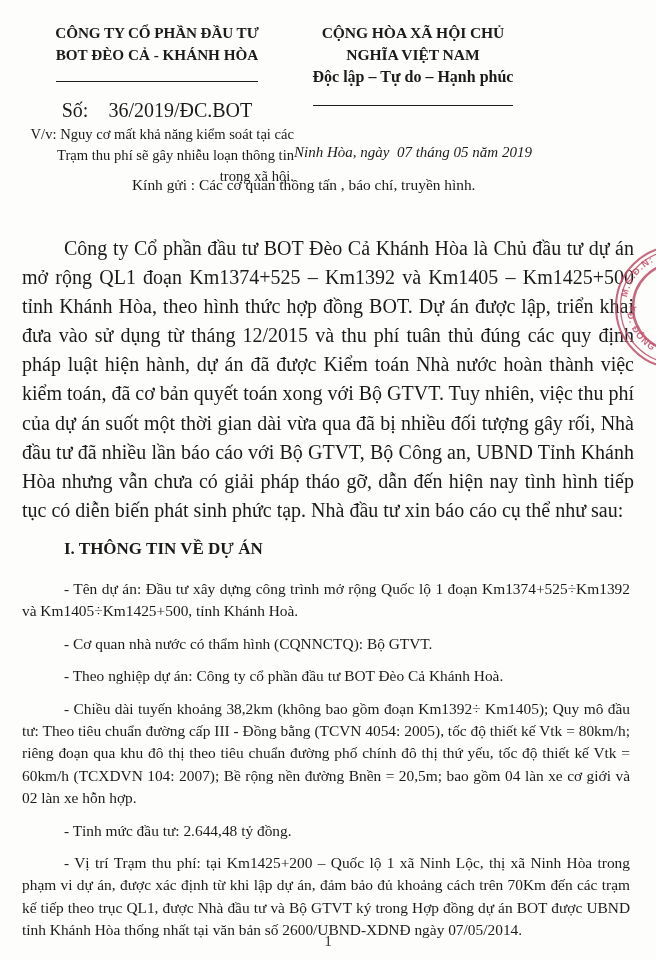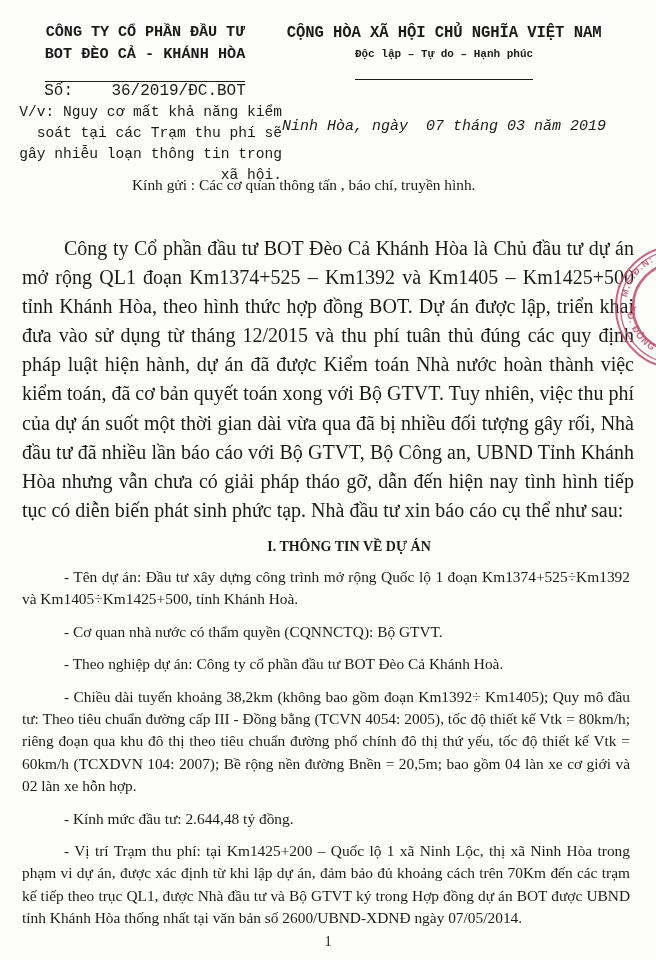--- a/index.html
+++ b/index.html
@@ -15,25 +15,24 @@
     overflow: hidden;
     font-family: "Liberation Serif", "DejaVu Serif", serif;
     color: #1b1b1b;
     box-sizing: border-box;
   }
 
   
   .header {
     position: absolute;
     top: 22px;
-    left: 0;
+    left: 12px;
     width: 520px;
     display: flex;
     align-items: flex-start;
-    font-family: Liberation Mono, monospace;
   }
   .header-left {
     width: 282px;
     flex: 0 0 282px;
     text-align: center;
     padding-left: 8px;
     box-sizing: border-box;
   }
   .header-right {
     flex: 1 1 auto;
@@ -49,24 +48,25 @@
   }
   .nation-name { font-size: 15.6px; text-align: center; }
   .org-name-2, .motto {
     font-weight: bold;
     font-size: 15.2px;
     line-height: 1.42;
     display: inline-block;
     border-bottom: 1.3px solid #1b1b1b;
     padding-bottom: 16px;
   }
-  .motto { font-size: 11px; }
+  .motto { font-size: 16px; }
 
   .doc-no {
-    font-size: 16px;
+    margin-top: 17px;
+    font-size: 20px;
     white-space: pre;
   }
   .vv-block {
     margin-top: 2px;
     font-size: 14.6px;
     line-height: 1.44;
     text-align: right;
     padding-left: 4px;
   }
   .place-date {
@@ -90,25 +90,24 @@
   }
   p.para {
     margin: 0 0 9px 0;
     font-size: 20px;
     line-height: 1.455;
     text-align: justify;
     text-indent: 42px;
     hyphens: none;
   }
   .section-title {
-    margin: 14px 0 11px 0;
-    font-size: 14px;
+    margin: 14px 0 19px 0;
+    font-size: 17px;
     font-weight: bold;
     padding-left: 42px;
-    text-align: center;
   }
   .item {
     margin: 0 4px 10px 0;
     font-size: 15.4px;
     line-height: 1.455;
     text-align: justify;
     text-indent: 42px;
   }
 
   
@@ -143,38 +142,38 @@
     <div class="header-left">
       <div class="org-name">CÔNG TY CỔ PHẦN ĐẦU TƯ</div>
       <div class="org-name-2">BOT ĐÈO CẢ - KHÁNH HÒA</div>
       <div class="doc-no">Số:    36/2019/ĐC.BOT</div>
       <div class="vv-block">V/v: Nguy cơ mất khả năng kiểm soát tại các Trạm thu phí sẽ gây nhiễu loạn thông tin trong xã hội.</div>
     </div>
 
     <div class="header-right">
       <div class="nation-name">CỘNG HÒA XÃ HỘI CHỦ NGHĨA VIỆT NAM</div>
       <div class="motto">Độc lập – Tự do – Hạnh phúc</div>
-      <div class="place-date">Ninh Hòa, ngày  07 tháng 03 năm 2019</div>
+      <div class="place-date">Ninh Hòa, ngày  07 tháng 05 năm 2019</div>
     </div>
 
   </div>
 
   <div class="body">
 
     <div class="recipient">Kính gửi : Các cơ quan thông tấn , báo chí, truyền hình.</div>
 
     <p class="para">Công ty Cổ phần đầu tư BOT Đèo Cả Khánh Hòa là Chủ đầu tư dự án mở rộng QL1 đoạn Km1374+525 – Km1392 và Km1405 – Km1425+500 tỉnh Khánh Hòa, theo hình thức hợp đồng BOT. Dự án được lập, triển khai đưa vào sử dụng từ tháng 12/2015 và thu phí tuân thủ đúng các quy định pháp luật hiện hành, dự án đã được Kiểm toán Nhà nước hoàn thành việc kiểm toán, đã cơ bản quyết toán xong với Bộ GTVT. Tuy nhiên, việc thu phí của dự án suốt một thời gian dài vừa qua đã bị nhiều đối tượng gây rối, Nhà đầu tư đã nhiều lần báo cáo với Bộ GTVT, Bộ Công an, UBND Tỉnh Khánh Hòa nhưng vẫn chưa có giải pháp tháo gỡ, dẫn đến hiện nay tình hình tiếp tục có diễn biến phát sinh phức tạp. Nhà đầu tư xin báo cáo cụ thể như sau:</p>
 
     <div class="section-title">I. THÔNG TIN VỀ DỰ ÁN</div>
 
     <p class="item">- Tên dự án: Đầu tư xây dựng công trình mở rộng Quốc lộ 1 đoạn Km1374+525÷Km1392 và Km1405÷Km1425+500, tỉnh Khánh Hoà.</p>
-    <p class="item">- Cơ quan nhà nước có thẩm quyền (CQNNCTQ): Bộ GTVT.</p>
+    <p class="item">- Cơ quan nhà nước có thẩm hình (CQNNCTQ): Bộ GTVT.</p>
     <p class="item">- Theo nghiệp dự án: Công ty cổ phần đầu tư BOT Đèo Cả Khánh Hoà.</p>
     <p class="item">- Chiều dài tuyến khoảng 38,2km (không bao gồm đoạn Km1392÷ Km1405); Quy mô đầu tư: Theo tiêu chuẩn đường cấp III - Đồng bằng (TCVN 4054: 2005), tốc độ thiết kế Vtk = 80km/h; riêng đoạn qua khu đô thị theo tiêu chuẩn đường phố chính đô thị thứ yếu, tốc độ thiết kế Vtk = 60km/h (TCXDVN 104: 2007); Bề rộng nền đường Bnền = 20,5m; bao gồm 04 làn xe cơ giới và 02 làn xe hỗn hợp.</p>
-    <p class="item">- Kính mức đầu tư: 2.644,48 tỷ đồng.</p>
+    <p class="item">- Tỉnh mức đầu tư: 2.644,48 tỷ đồng.</p>
     <p class="item">- Vị trí Trạm thu phí: tại Km1425+200 – Quốc lộ 1 xã Ninh Lộc, thị xã Ninh Hòa trong phạm vi dự án, được xác định từ khi lập dự án, đảm bảo đủ khoảng cách trên 70Km đến các trạm kế tiếp theo trục QL1, được Nhà đầu tư và Bộ GTVT ký trong Hợp đồng dự án BOT được UBND tỉnh Khánh Hòa thống nhất tại văn bản số 2600/UBND-XDNĐ ngày 07/05/2014.</p>
 
   </div>
 
   <div class="seal">
     <svg width="128" height="128" viewBox="0 0 128 128" aria-hidden="true">
       <g fill="none" stroke="#c0506a" stroke-width="2.1" opacity="0.85">
         <circle cx="64" cy="64" r="61"></circle>
         <circle cx="64" cy="64" r="56.5" stroke-width="1.3"></circle>
         <circle cx="64" cy="64" r="44" stroke-width="2.6"></circle>

